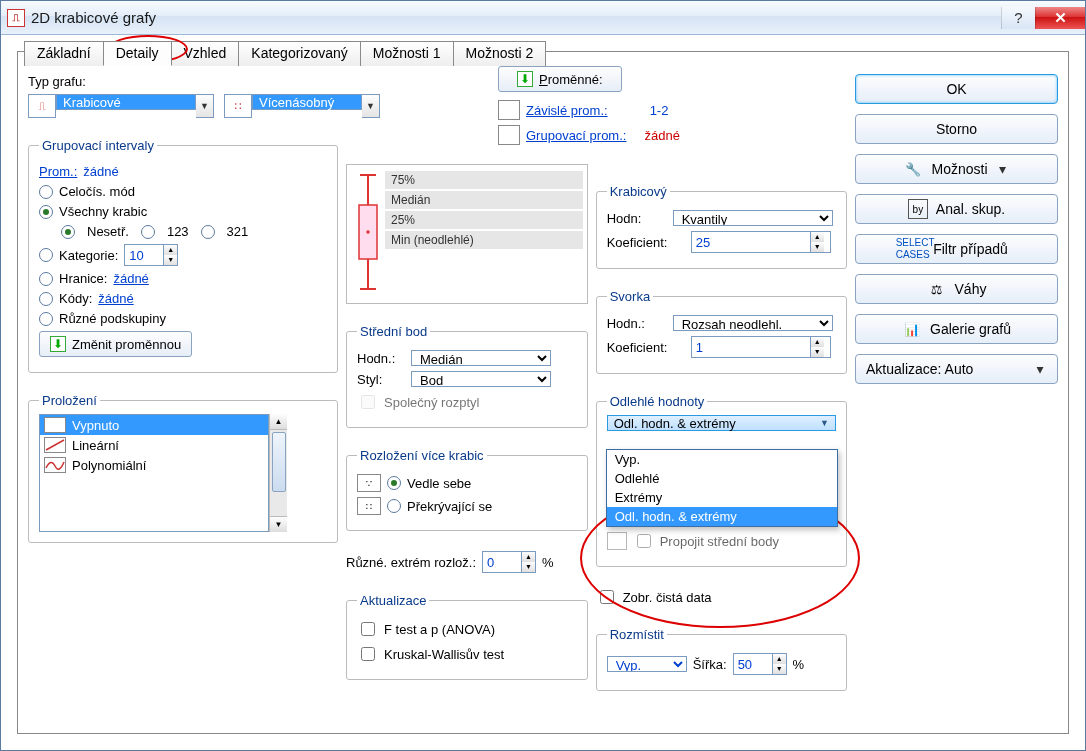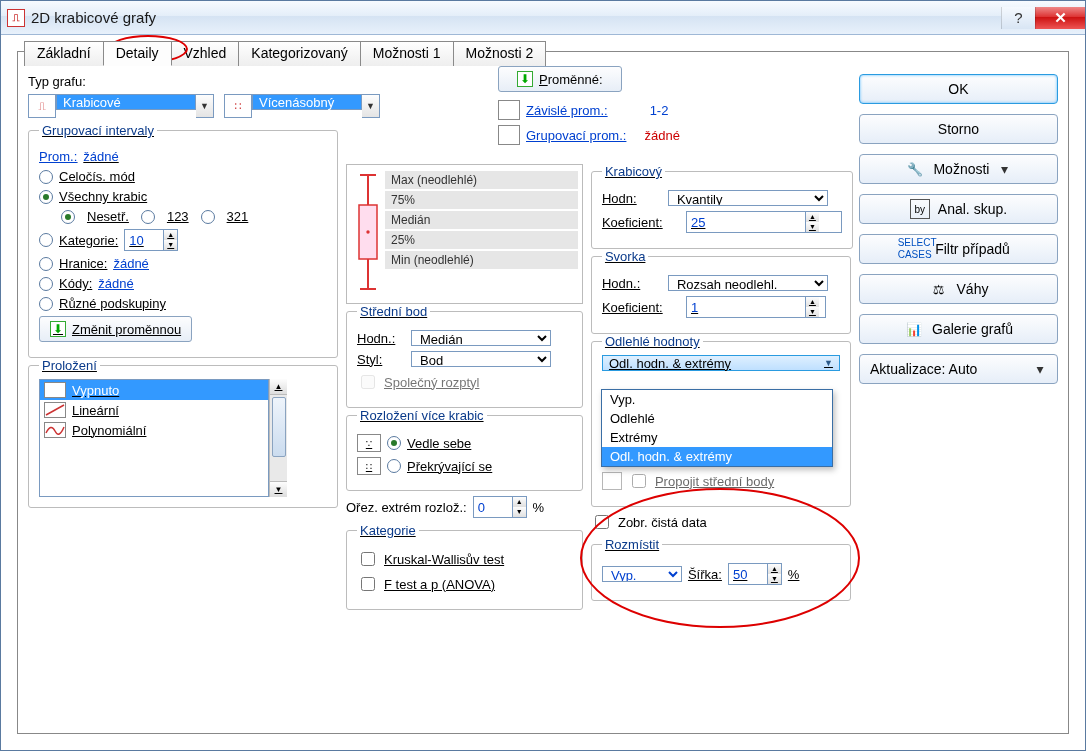--- a/index.html
+++ b/index.html
@@ -92,23 +92,22 @@
   .col-mid { width:250px; }
   .col-right { width:260px; }
   .col-btns {
     width:210px;
     padding-top:0;
     margin-left: auto;
   }
   fieldset {
     border:1px solid #bcbcbc;
     border-radius:3px;
-    margin:0 0;
+    margin:20px 0;
     padding:6px 10px 10px 10px;
-    text-decoration:underline;
   }
   legend { font-size:13px; color:#0a3a8a; padding:0 3px; }
   .row { display:flex; align-items:center; gap:6px; margin:5px 0; }
   .combo, select.combo-sel {
     border:1px solid #7a9ac0;
     background:#fff;
     height:16px;
     padding:0 4px;
     font-size:13px;
   }
@@ -347,23 +346,20 @@
                   <line x1="15" y1="8" x2="15" y2="38" stroke="#d33" stroke-width="2"></line>
                   <line x1="7" y1="8" x2="23" y2="8" stroke="#d33" stroke-width="2"></line>
                   <rect x="6" y="38" width="18" height="54" fill="#fde" stroke="#d33" stroke-width="1.5"></rect>
                   <circle cx="15" cy="65" r="1.7" fill="#d33"></circle>
                   <line x1="15" y1="92" x2="15" y2="122" stroke="#d33" stroke-width="2"></line>
                   <line x1="7" y1="122" x2="23" y2="122" stroke="#d33" stroke-width="2"></line>
                 </svg>
               </div>
               <div style="flex:1">
                 <div class="bp-row">
-                    <div class="bp-label">Max (neodlehlé)</div>
-                  </div>
-                <div class="bp-row">
                     <div class="bp-label">75%</div>
                   </div>
                 <div class="bp-row">
                     <div class="bp-label">Medián</div>
                   </div>
                 <div class="bp-row">
                     <div class="bp-label">25%</div>
                   </div>
                 <div class="bp-row">
                     <div class="bp-label">Min (neodlehlé)</div>
@@ -400,56 +396,56 @@
               <span>Vedle sebe</span>
             </div>
             <div class="row">
               <span style="width:24px;height:18px;border:1px solid #888;display:flex;align-items:center;justify-content:center;font-size:10px;">∷</span>
               <input type="radio" class="radio" name="rozl" style="">
               <span>Překrývající se</span>
             </div>
           </fieldset>
 
           <div class="row">
-            <span>Ořez. extrém rozlož.:</span>
+            <span>Různé. extrém rozlož.:</span>
             <span class="spin">
               <input value="0" style="">
               <span class="arrows">
                   <span>▲</span>
                   <span>▼</span>
                 </span>
             </span>
             <span>%</span>
           </div>
 
           <fieldset>
-            <legend>Kategorie</legend>
+            <legend>Aktualizace</legend>
+            <div class="row">
+                <input type="checkbox" class="chk" style="">
+                <span>F test a p (ANOVA)</span>
+              </div>
             <div class="row">
                 <input type="checkbox" class="chk" style="">
                 <span>Kruskal-Wallisův test</span>
               </div>
-            <div class="row">
-                <input type="checkbox" class="chk" style="">
-                <span>F test a p (ANOVA)</span>
-              </div>
           </fieldset>
         </div>
 
         <div class="col col-right">
           <div style="height:90px"></div>
 
           <fieldset>
             <legend>Krabicový</legend>
             <div class="row">
               <span style="width:60px">Hodn:</span>
               <select class="combo-sel" style="width:160px"><option>Kvantily</option></select>
             </div>
             <div class="row">
               <span style="width:78px">Koeficient:</span>
-              <span class="spin" style="width:156px">
+              <span class="spin" style="width:140px">
                 <input style="width: 118px;" value="25">
                 <span class="arrows">
                     <span>▲</span>
                     <span>▼</span>
                   </span>
               </span>
             </div>
           </fieldset>
 
           <fieldset>

